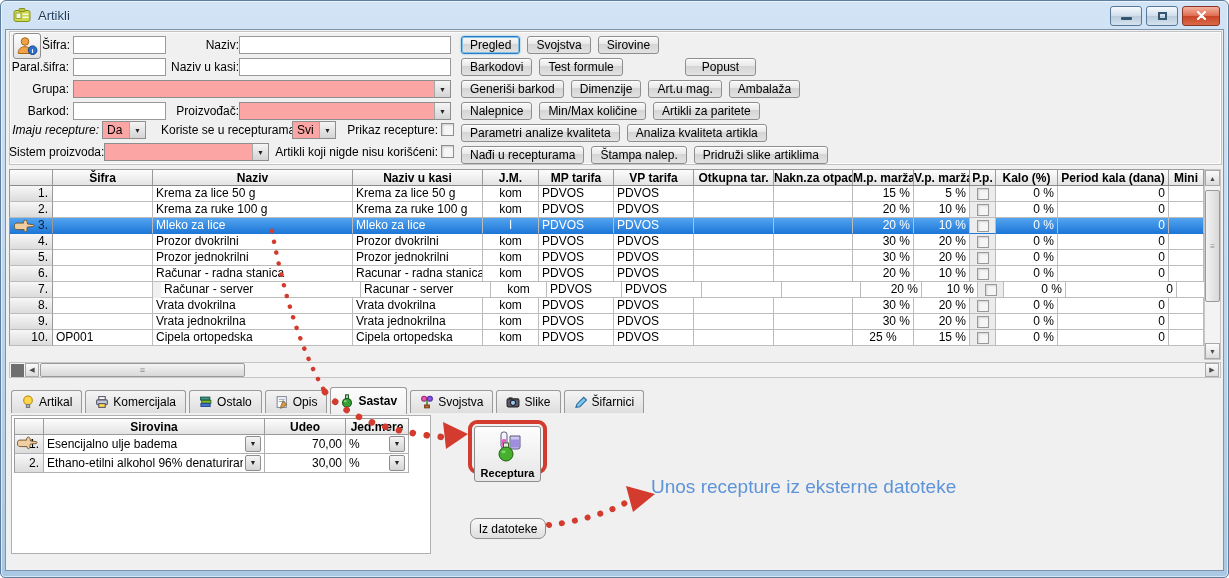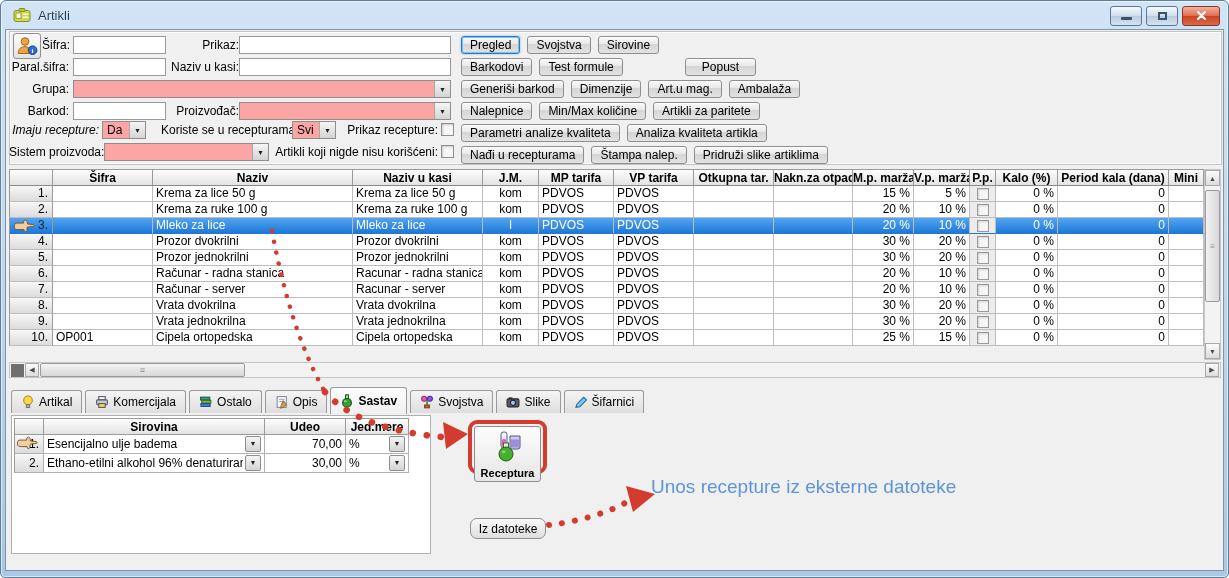--- a/index.html
+++ b/index.html
@@ -153,21 +153,21 @@
       <svg width="22" height="20" viewBox="0 0 22 20">
         <circle cx="9" cy="5.5" r="3.8" fill="#f0a246" stroke="#a96618"></circle>
         <path d="M2.2 17.5 c0-5 3.2-6.8 6.8-6.8 s6.8 1.8 6.8 6.8 z" fill="#f0a246" stroke="#a96618"></path>
         <circle cx="16.6" cy="14.2" r="4.3" fill="#2f6fd0" stroke="#17417e"></circle>
         <text x="16.6" y="17" font-size="7" fill="#fff" text-anchor="middle" font-weight="bold" font-family="Liberation Serif,serif">i</text>
       </svg>
     </div>
 
     <div class="f-label" style="left:36px;top:8px;width:27px;">Šifra:</div>
     <input class="tb" style="left: 67px; top: 6px; width: 93px;">
-    <div class="f-label" style="left:170px;top:8px;width:63px;">Prikaz:</div>
+    <div class="f-label" style="left:170px;top:8px;width:63px;">Naziv:</div>
     <input class="tb" style="left: 233px; top: 6px; width: 212px;">
 
     <div class="f-label" style="left:3px;top:30px;width:60px;">Paral.šifra:</div>
     <input class="tb" style="left: 67px; top: 28px; width: 93px;">
     <div class="f-label" style="left:150px;top:30px;width:83px;">Naziv u kasi:</div>
     <input class="tb" style="left: 233px; top: 28px; width: 212px;">
 
     <div class="f-label" style="left:3px;top:52px;width:60px;">Grupa:</div>
     <div class="combo" style="left:67px;top:50px;width:378px;">
       <span class="val"></span>
@@ -367,21 +367,21 @@
             <div class="gc c11 cbcell" style="width: 26px;">
               <div class="gcb"></div>
             </div>
             <div class="gc c12" style="width: 62px;">0 %</div>
             <div class="gc c13" style="width: 111px;">0</div>
             <div class="gc c14" style="width: 35px;"></div>
           </div>
           <div class="grow">
             <div class="gc c0 rownum" style="width: 44px;">7.</div>
             <div class="gc c1" style="width: 100px;"></div>
-            <div class="gc c2" style="width: 200px;">Računar - server</div>
+            <div class="gc c2" style="width: 200px; margin-left: 8px;">Računar - server</div>
             <div class="gc c3" style="width: 130px;">Racunar - server</div>
             <div class="gc c4" style="width: 56px;">kom</div>
             <div class="gc c5" style="width: 75px;">PDVOS</div>
             <div class="gc c6" style="width: 80px;">PDVOS</div>
             <div class="gc c7" style="width: 80px;"></div>
             <div class="gc c8" style="width: 79px;"></div>
             <div class="gc c9" style="width: 61px;">20 %</div>
             <div class="gc c10" style="width: 56px;">10 %</div>
             <div class="gc c11 cbcell" style="width: 26px;">
               <div class="gcb"></div>
@@ -431,21 +431,21 @@
           <div class="grow">
             <div class="gc c0 rownum" style="width: 44px;">10.</div>
             <div class="gc c1" style="width: 100px;">OP001</div>
             <div class="gc c2" style="width: 200px;">Cipela ortopedska</div>
             <div class="gc c3" style="width: 130px;">Cipela ortopedska</div>
             <div class="gc c4" style="width: 56px;">kom</div>
             <div class="gc c5" style="width: 75px;">PDVOS</div>
             <div class="gc c6" style="width: 80px;">PDVOS</div>
             <div class="gc c7" style="width: 80px;"></div>
             <div class="gc c8" style="width: 79px;"></div>
-            <div class="gc c9" style="width: 61px;">25 %</div>
+            <div class="gc c9" style="width: 61px; text-align: center;">25 %</div>
             <div class="gc c10" style="width: 56px;">15 %</div>
             <div class="gc c11 cbcell" style="width: 26px;">
               <div class="gcb"></div>
             </div>
             <div class="gc c12" style="width: 62px;">0 %</div>
             <div class="gc c13" style="width: 111px;">0</div>
             <div class="gc c14" style="width: 35px;"></div>
           </div>
         </div>
     </div>

